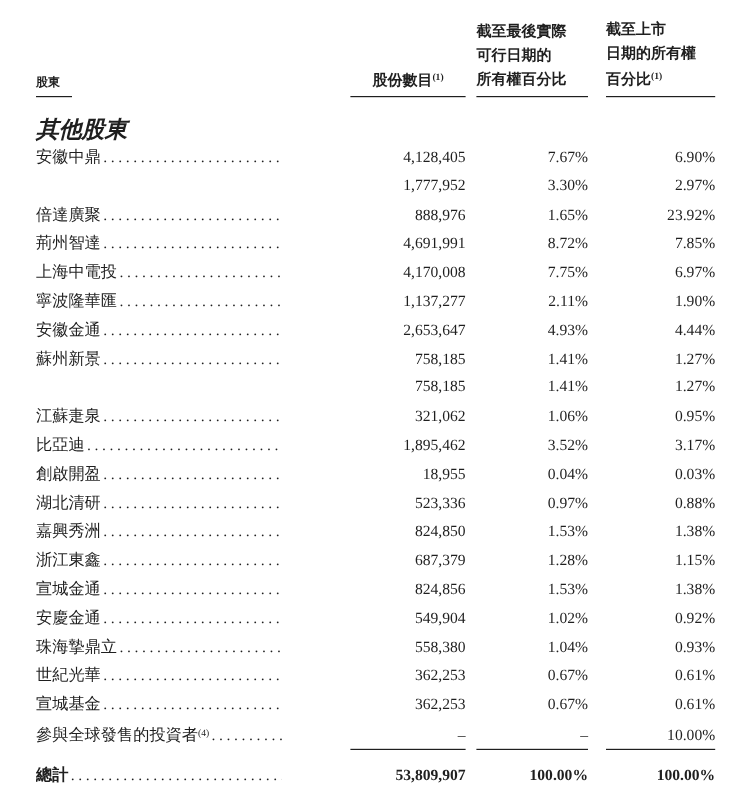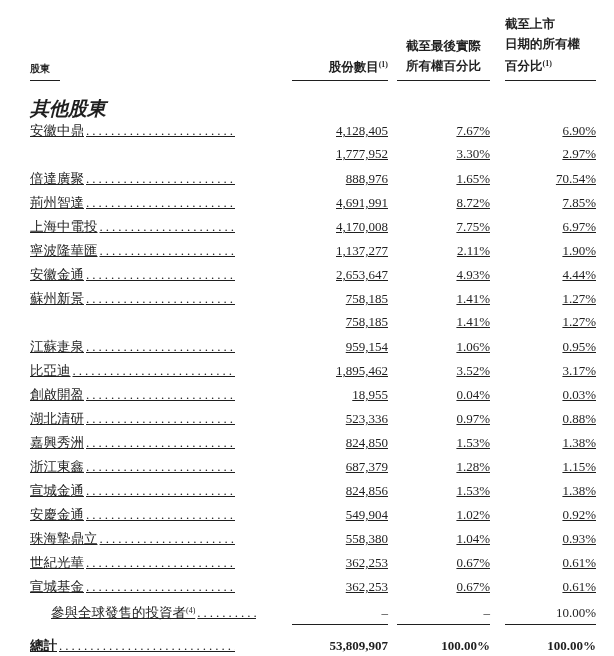--- a/index.html
+++ b/index.html
@@ -9,40 +9,40 @@
     color:#1f1f1f;
   }
   .doc { padding:14px 18px 0 30px; }
 
   
   .hdr { display:flex; align-items:flex-end; font-weight:bold; font-size:12.5px; }
   .hdr .c1 { flex:1; }
   .c2 { width:155px; } .c3 { width:102px; } .c4 { width:106px; }
   .hblock { border-bottom:1.5px solid #1f1f1f; padding-bottom:4px; box-sizing:border-box; }
   .hdr .c1 .hblock { display:inline-block; padding-right:10px; font-size:10px; }
-  .hdr .c2 .hblock { margin-left:auto; width:96px; text-align:right; }
-  .hdr .c3 .hblock { margin-left:auto; width:93px; text-align:center; line-height:20px; }
+  .hdr .c2 .hblock { margin-left:auto; width:96px; text-align:center; }
+  .hdr .c3 .hblock { margin-left:auto; width:93px; line-height:20px; }
   .hdr .c4 .hblock { margin-left:auto; width:91px; text-align:left; line-height:20px; }
   sup.fn { font-size:8px; vertical-align:4px; letter-spacing:0; }
 
   
   .section { font-weight:bold; font-style:italic; font-size:19px; line-height:26px; margin-top:15px; }
 
   
-  .row { display:flex; align-items:baseline; height:24px; font-size:13px;text-decoration:underline; }
+  .row { display:flex; align-items:baseline; height:24px; font-size:13px; }
   .name-cell { width:205px; display:flex; align-items:baseline; overflow:hidden; }
   .name { white-space:nowrap; font-size:13.5px; }
   .dots { flex:1; overflow:hidden; white-space:nowrap; }
   .dots::after { content:"..................................................................."; letter-spacing:3px; margin-left:2px; font-size:13px; }
   .val2 { flex:1; text-align:right; }
   .val3 { width:102px; text-align:right; }
   .val4 { width:106px; text-align:right; }
 
   
-  .row.offering { margin-top:2px; height:28px;margin-left:21px; }
+  .row.offering { margin-top:2px; height:28px; }
   .iu { display:inline-block; text-align:right; border-bottom:1.2px solid #1f1f1f; padding-bottom:3px; box-sizing:content-box; }
   .val2 .iu { width:96px; } .val3 .iu { width:93px; } .val4 .iu { width:91px; }
 
   
   .row.total { margin-top:5px; height:30px; }
   .total .name, .total .val2, .total .val3, .total .val4 { font-weight:bold; }
   .du { display:inline-block; text-align:right; border-bottom:4px double #1f1f1f; padding-bottom:4px; }
   .val2 .du { width:96px; } .val3 .du { width:93px; } .val4 .du { width:91px; }
 </style>
 </head>
@@ -53,20 +53,21 @@
   <div class="hdr">
     <div class="c1">
       <span class="hblock">股東</span>
     </div>
     <div class="c2">
       <div class="hblock"><span>股份數目</span><sup class="fn">(1)</sup></div>
     </div>
     <div class="c3">
       <div class="hblock">
         <div>截至最後實際</div>
+        <div>可行日期的</div>
         <div>所有權百分比</div>
       </div>
     </div>
     <div class="c4">
       <div class="hblock">
         <div>截至上市</div>
         <div>日期的所有權</div>
         <div><span>百分比</span><sup class="fn">(1)</sup></div>
       </div>
     </div>
@@ -92,21 +93,21 @@
         <div class="val4">2.97%</div>
       </div>
 
       <div class="row">
         <div class="name-cell">
           <span class="name">倍達廣聚</span>
           <span class="dots"></span>
         </div>
         <div class="val2">888,976</div>
         <div class="val3">1.65%</div>
-        <div class="val4">70.54%</div>
+        <div class="val4">23.92%</div>
       </div>
 
       <div class="row">
         <div class="name-cell">
           <span class="name">荊州智達</span>
           <span class="dots"></span>
         </div>
         <div class="val2">4,691,991</div>
         <div class="val3">8.72%</div>
         <div class="val4">7.85%</div>
@@ -156,21 +157,21 @@
         <div class="val2">758,185</div>
         <div class="val3">1.41%</div>
         <div class="val4">1.27%</div>
       </div>
 
       <div class="row">
         <div class="name-cell">
           <span class="name">江蘇疌泉</span>
           <span class="dots"></span>
         </div>
-        <div class="val2">959,154</div>
+        <div class="val2">321,062</div>
         <div class="val3">1.06%</div>
         <div class="val4">0.95%</div>
       </div>
 
       <div class="row">
         <div class="name-cell">
           <span class="name">比亞迪</span>
           <span class="dots"></span>
         </div>
         <div class="val2">1,895,462</div>

